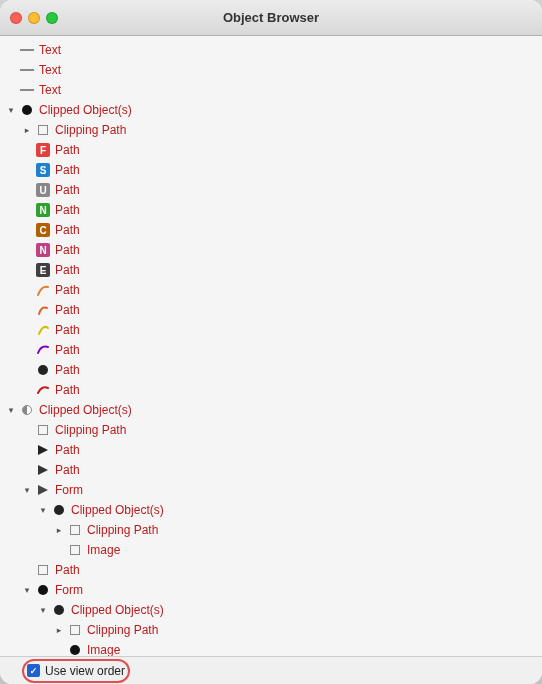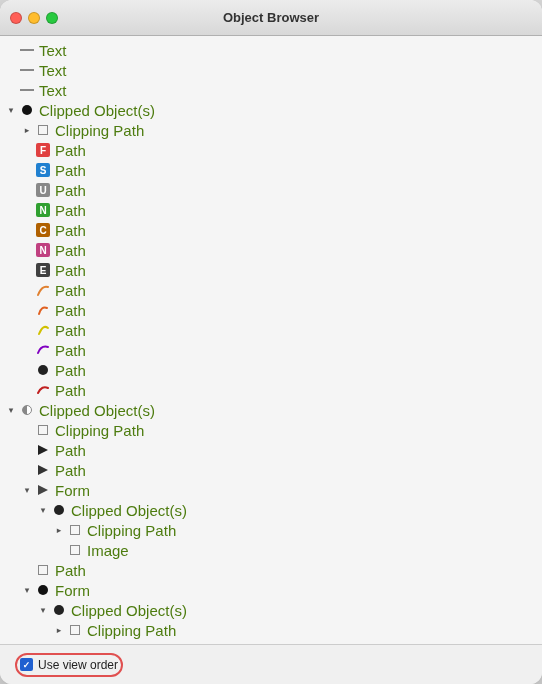--- a/index.html
+++ b/index.html
@@ -104,44 +104,44 @@
     .icon-wrap {
       width: 18px;
       height: 18px;
       display: inline-flex;
       align-items: center;
       justify-content: center;
       flex-shrink: 0;
       margin-right: 3px;
     }
     .item-label {
-      font-size: 15px;
-      color: #4d7c0f;
+      font-size: 12px;
+      color: #b91c1c;
     }
     
     .ic-circle-filled { width:10px; height:10px; border-radius:50%; background:#222; }
     .ic-circle-filled.black { background:#111; }
     .ic-circle-half { width:10px; height:10px; border-radius:50%; background: linear-gradient(90deg, #888 50%, #fff 50%); border:1px solid #888; }
     .ic-rect-outline { width:10px; height:10px; background: transparent; border:1.5px solid #888; }
     .ic-dash { width:14px; height:2px; background:#888; }
     
     .ic-letter-block {
       width:14px; height:14px;
       display:flex; align-items:center; justify-content:center;
       font-size:10px; font-weight:700; color:#fff;
       border-radius:2px;
     }
 
     .footer {
-      height: 40px;
+      height: 28px;
       background: #f0f0f0;
       border-top: 1px solid #ccc;
       display: flex;
       align-items: center;
-      padding: 0 20px;
+      padding: 0 27px;
       flex-shrink: 0;
     }
     .checkbox-wrap {
       display: flex;
       align-items: center;
       gap: 5px;
       position: relative;
     }
     .checkbox-wrap::before {
       content: '';

